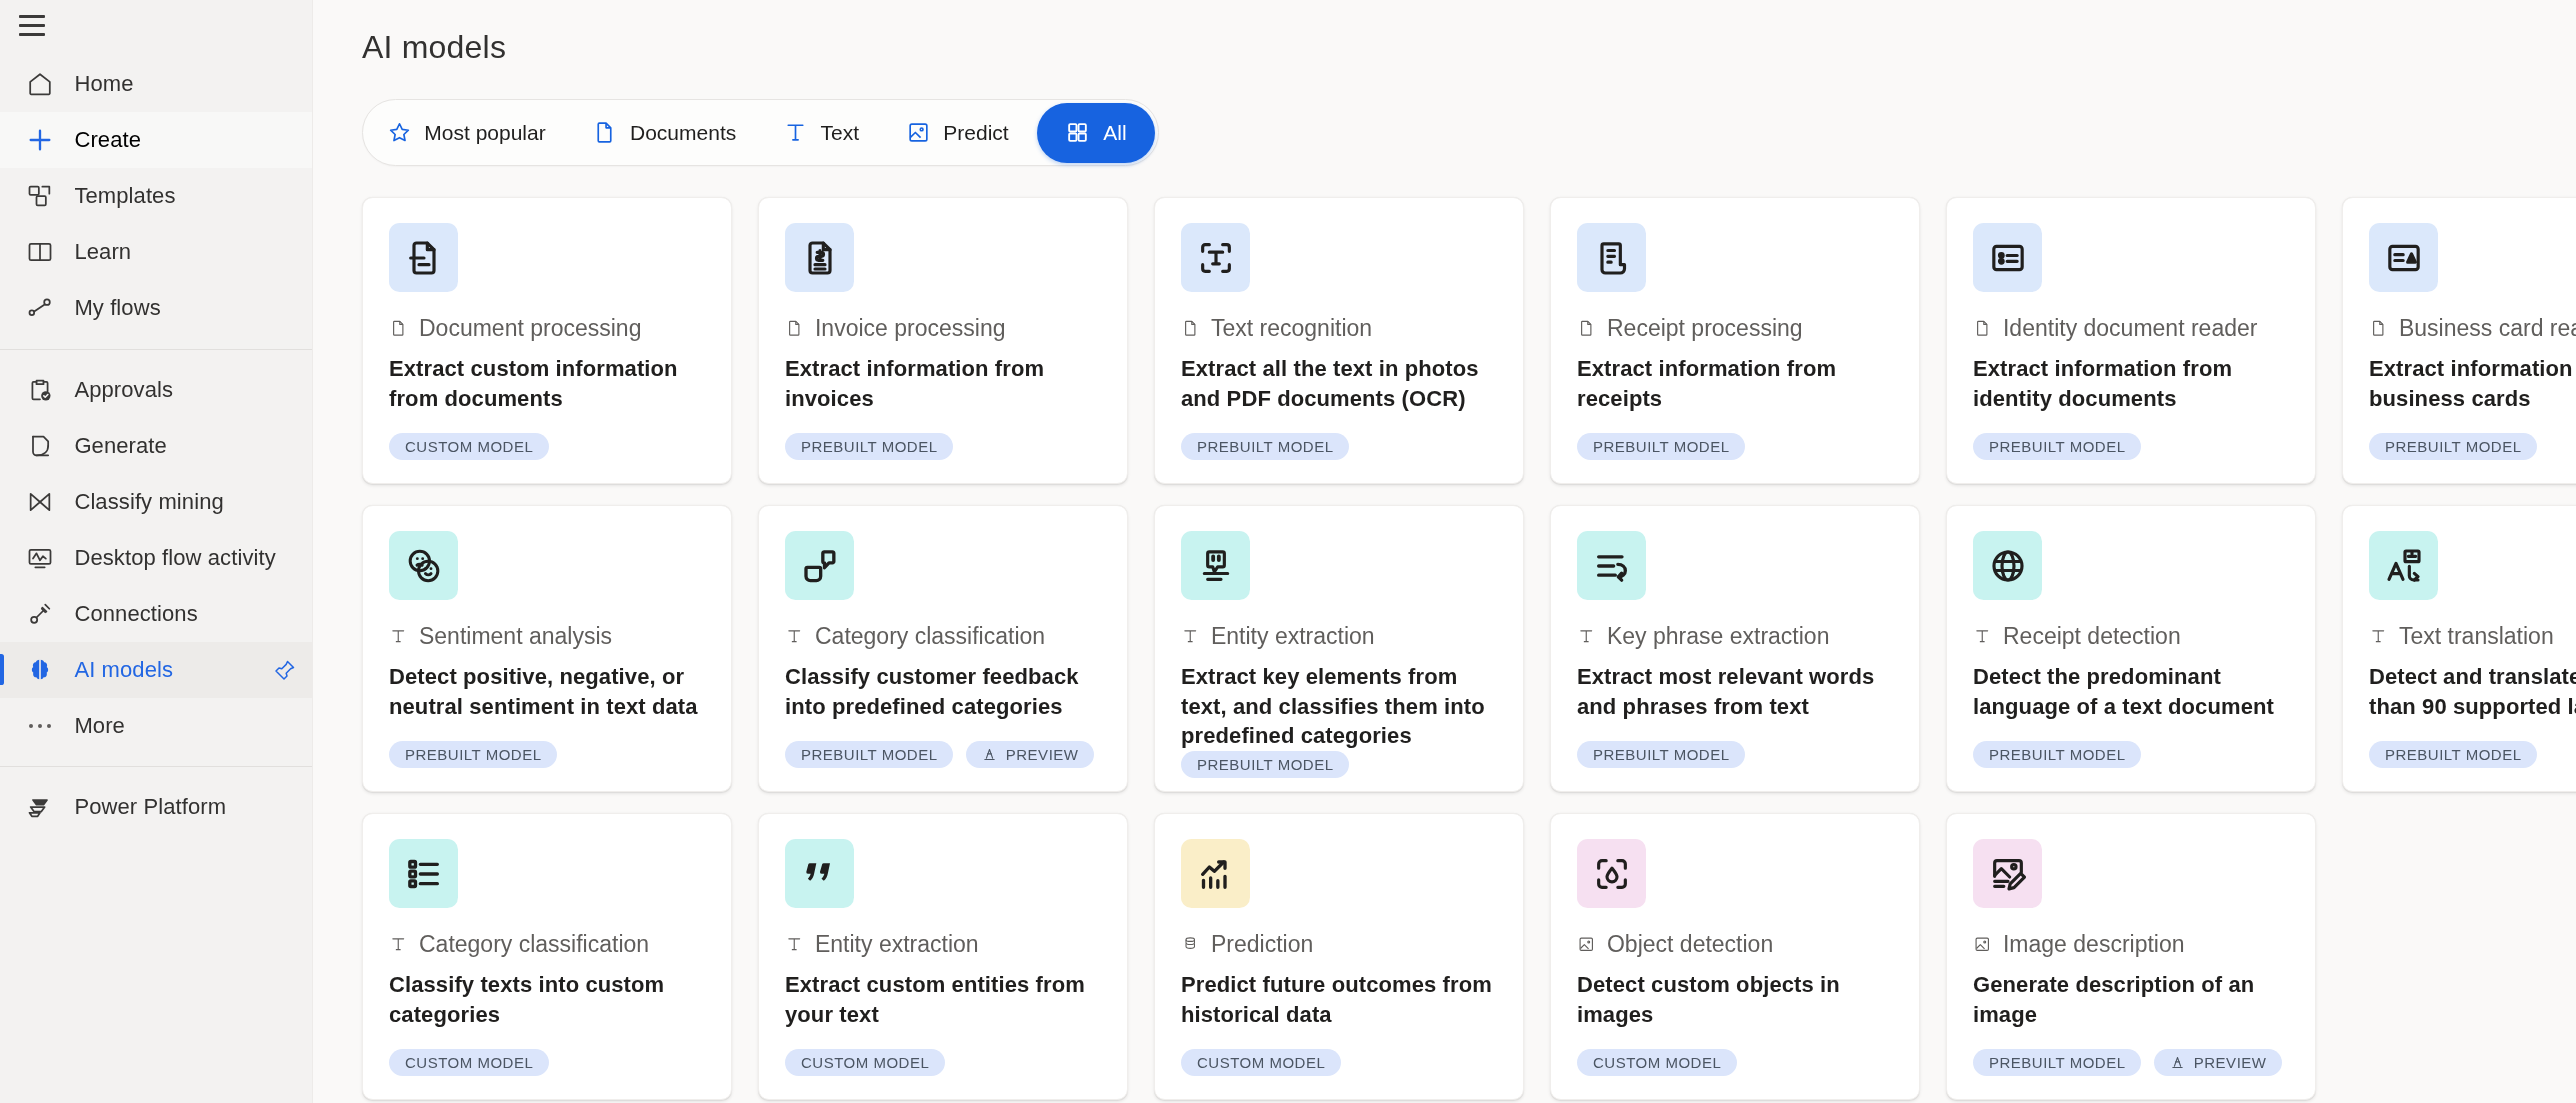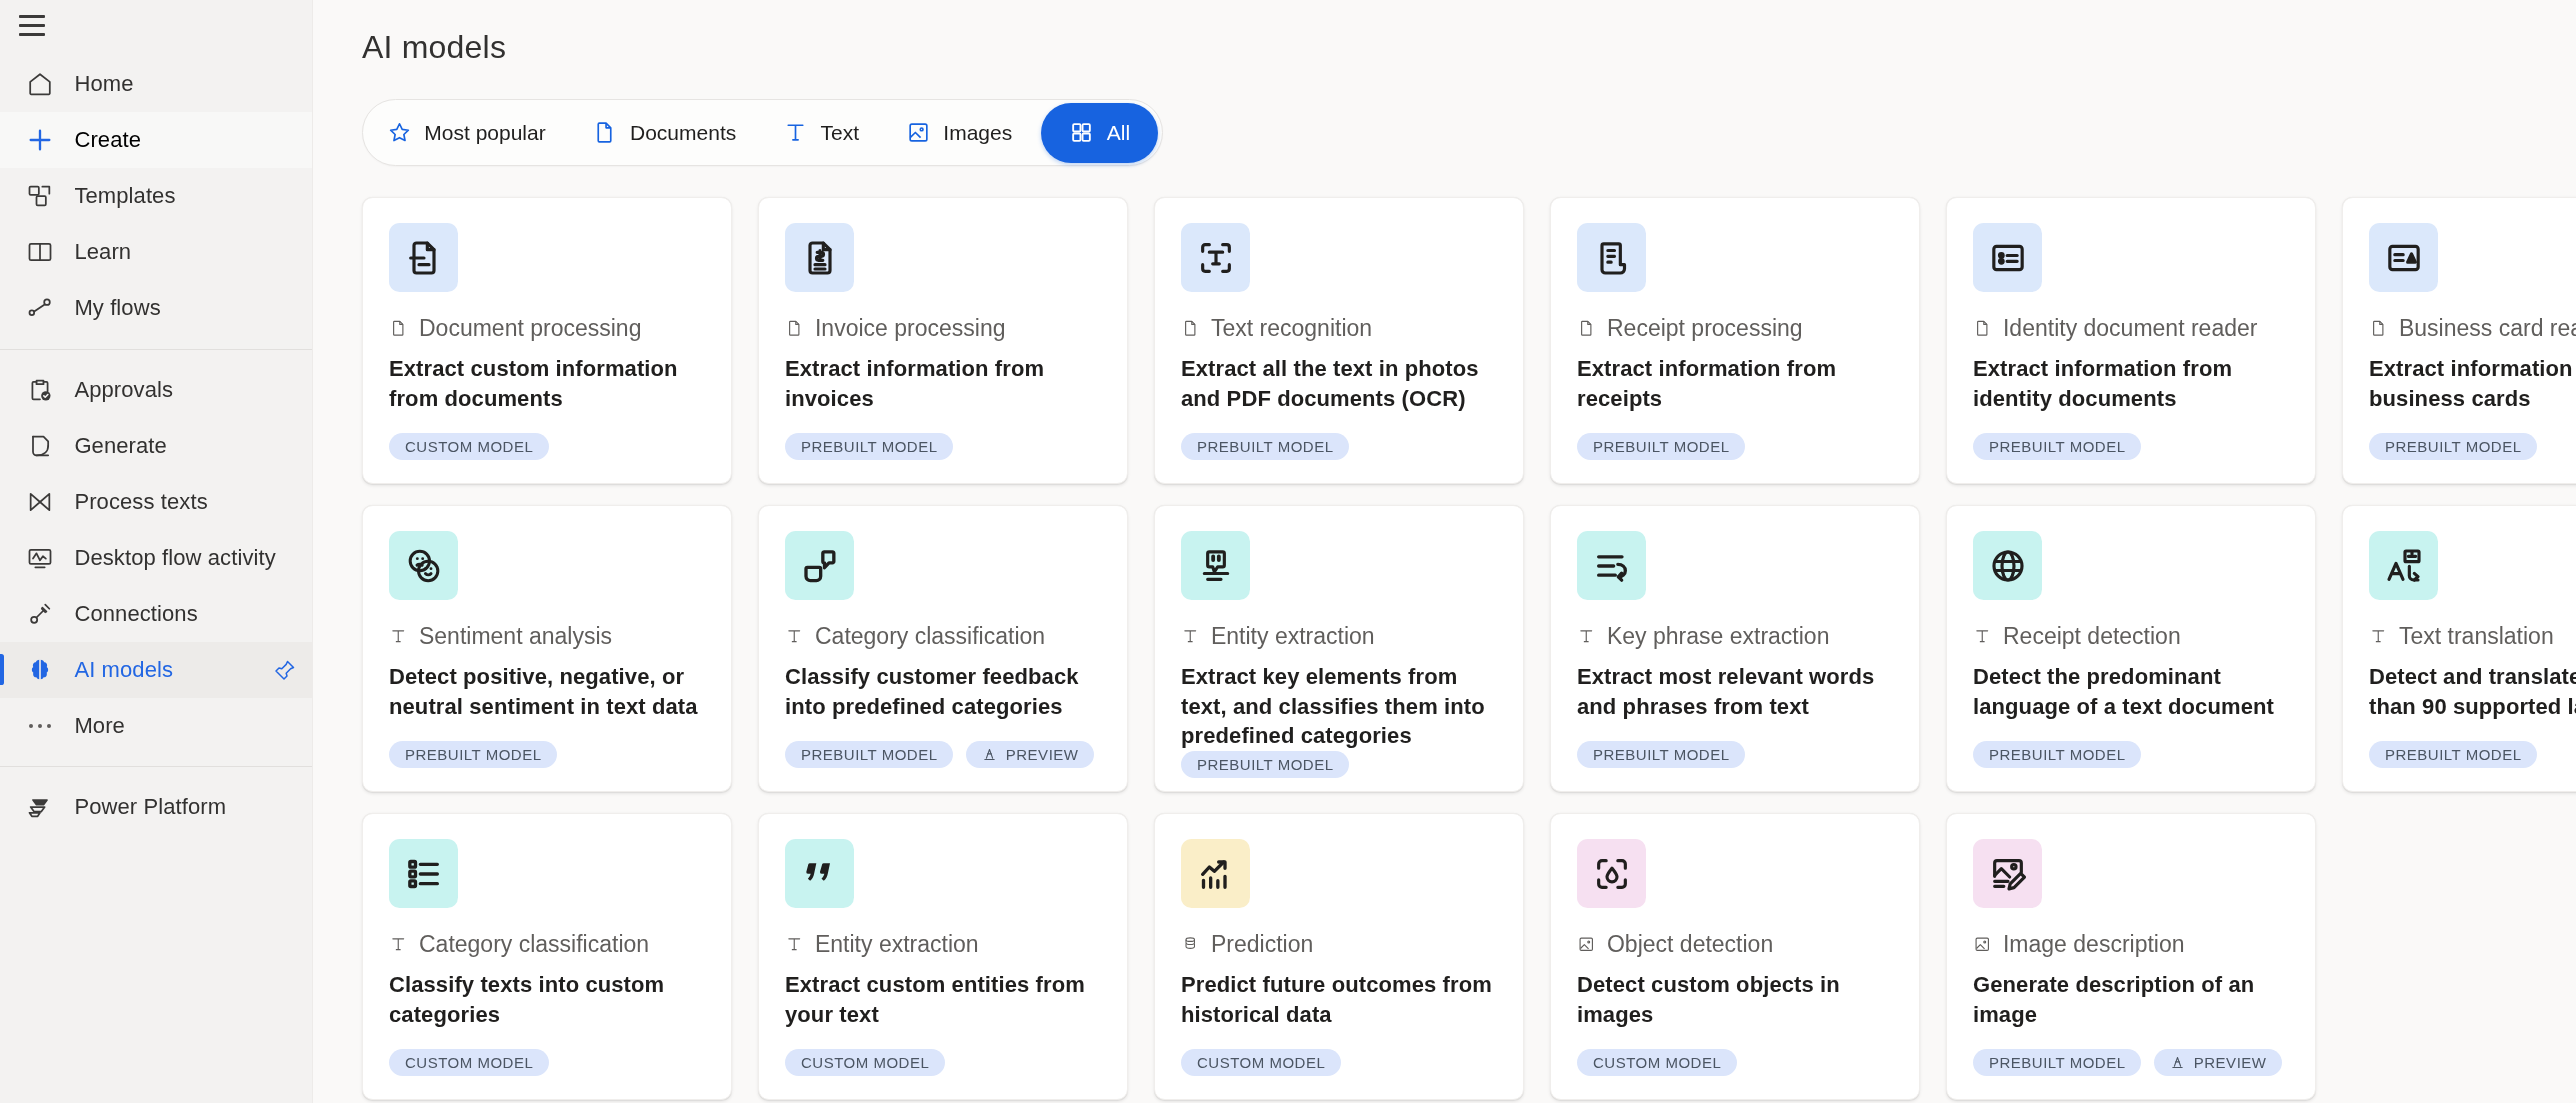--- a/index.html
+++ b/index.html
@@ -216,21 +216,21 @@
             </span>
             <span class="lbl">Generate</span>
           </div>
           <div class="nav-item">
             <span class="ic" style="color: rgb(59, 58, 57);">
               <svg viewBox="0 0 24 24" fill="none" stroke="currentColor" stroke-width="1.5" stroke-linecap="round" stroke-linejoin="round">
                 <path d="M4 5v14l8-7z"></path>
                 <path d="M20 5v14l-8-7z"></path>
               </svg>
             </span>
-            <span class="lbl">Process texts</span>
+            <span class="lbl">Classify mining</span>
           </div>
           <div class="nav-item">
             <span class="ic" style="color: rgb(59, 58, 57);">
               <svg viewBox="0 0 24 24" fill="none" stroke="currentColor" stroke-width="1.5" stroke-linecap="round" stroke-linejoin="round">
                 <rect x="3" y="5" width="18" height="12" rx="1.2"></rect>
                 <path d="M6 12.5 9 8l3 6 2.5-3.5 2.5 2"></path>
                 <path d="M8 20h8"></path>
               </svg>
             </span>
             <span class="lbl">Desktop flow activity</span>
@@ -315,21 +315,21 @@
           <span>Text</span>
         </div>
         <div class="filter">
           <span class="fic">
             <svg viewBox="0 0 24 24" fill="none" stroke="#1763e0" stroke-width="1.6" stroke-linejoin="round">
               <rect x="4" y="4" width="16" height="16" rx="1.6"></rect>
               <circle cx="15" cy="9" r="1.3"></circle>
               <path d="m4 17 5-5 5 5"></path>
             </svg>
           </span>
-          <span>Images</span>
+          <span>Predict</span>
         </div>
         <div class="filter selected">
           <span class="fic">
             <svg viewBox="0 0 24 24" fill="none" stroke="#ffffff" stroke-width="1.8" stroke-linejoin="round">
               <rect x="4" y="4" width="7" height="7" rx="1"></rect>
               <rect x="13" y="4" width="7" height="7" rx="1"></rect>
               <rect x="4" y="13" width="7" height="7" rx="1"></rect>
               <rect x="13" y="13" width="7" height="7" rx="1"></rect>
             </svg>
           </span>

